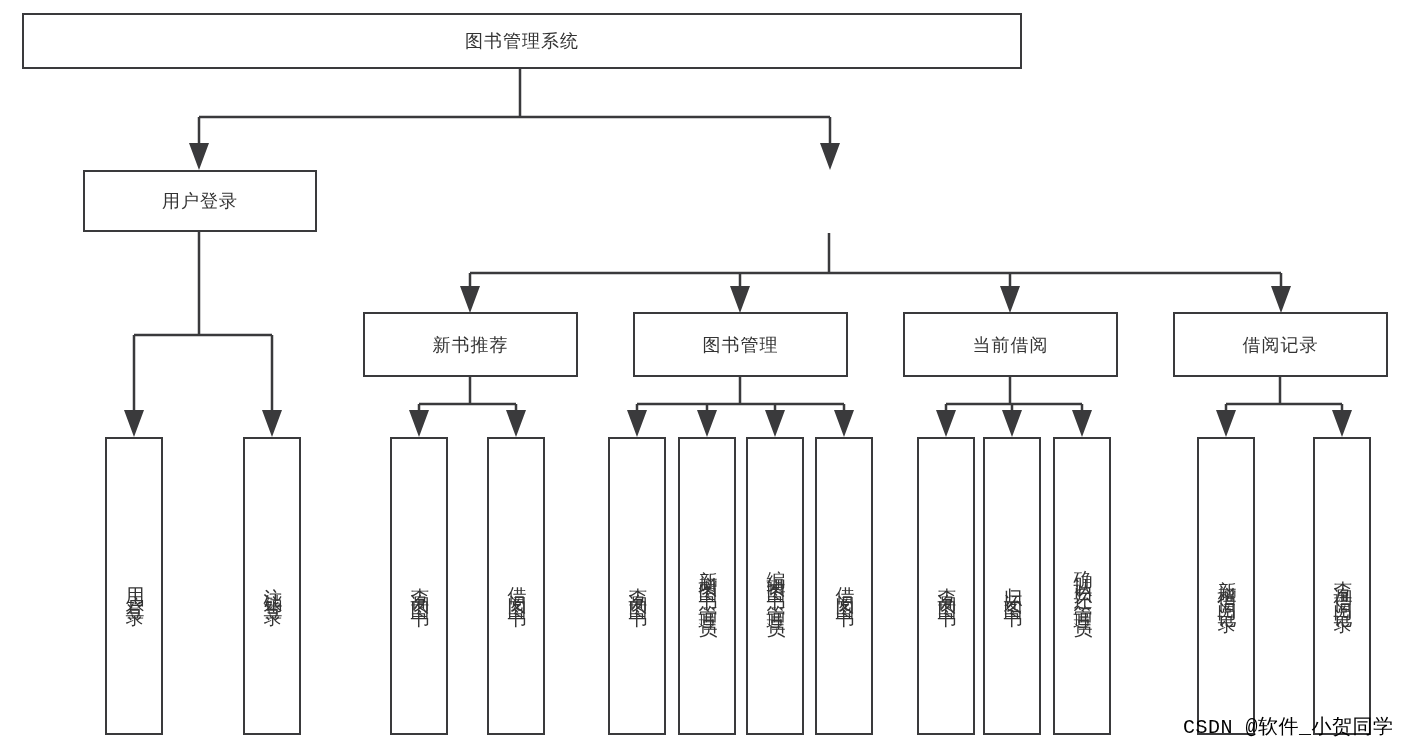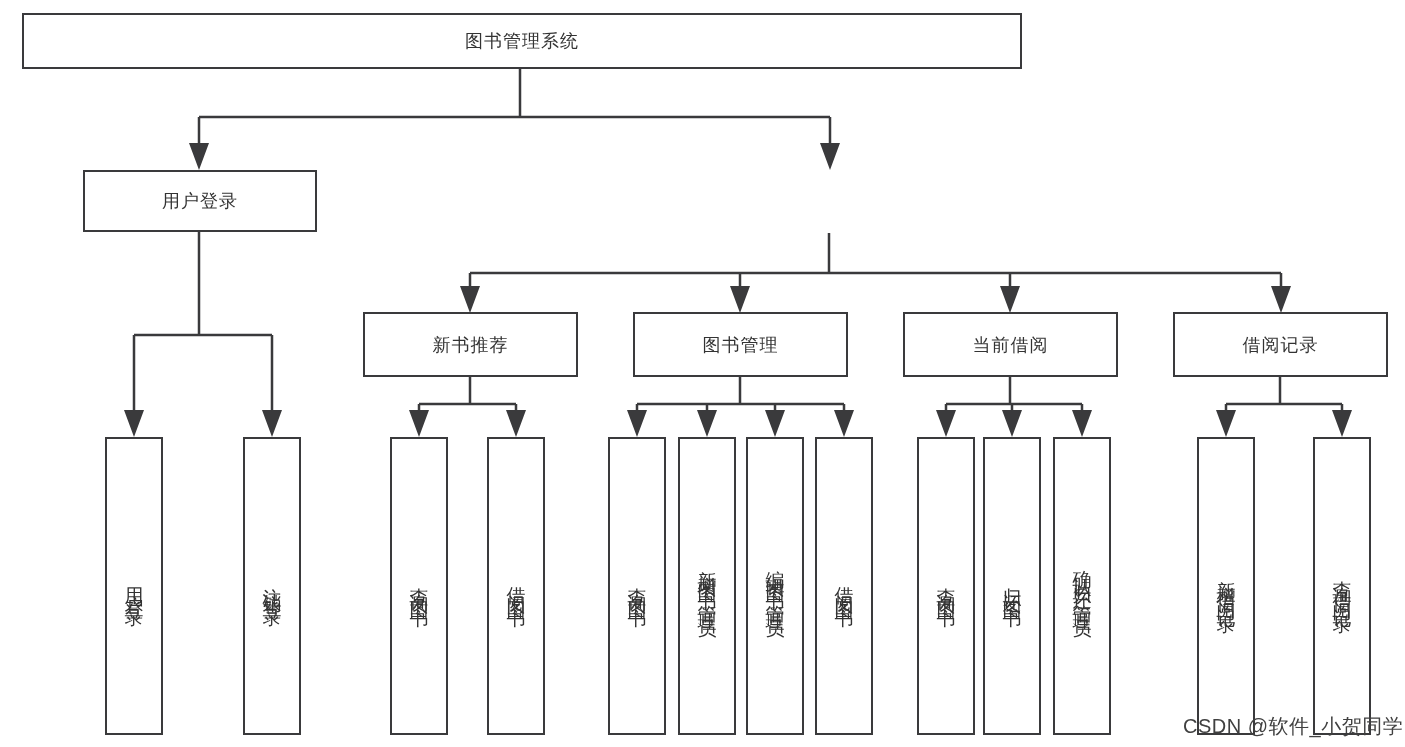--- a/index.html
+++ b/index.html
@@ -3,21 +3,21 @@
 <meta charset="utf-8">
 <style>
   html, body { margin: 0; padding: 0; }
   body {
     width: 1405px; height: 747px;
     position: relative;
     background: #ffffff;
     font-family: "Liberation Sans", "DejaVu Sans", sans-serif;
     overflow: hidden;
   }
-  #stage { position: absolute; inset: 0; width: 1177px; height: 747px; }
+  #stage { position: absolute; inset: 0; width: 1177px; height: 747px; font-family: Liberation Mono, monospace; }
   svg.connectors { position: absolute; left: 0; top: 0; z-index: 1; }
   .node {
     position: absolute;
     box-sizing: border-box;
     background: #ffffff;
     border: 2.5px solid #3a3a3c;
     display: flex;
     align-items: center;
     justify-content: center;
     color: #333333;
@@ -38,21 +38,21 @@
     text-orientation: mixed;
     font-size: 19px;
     letter-spacing: 7px;
     color: #333333;
     white-space: nowrap;
   }
   .watermark {
     position: absolute;
     left: 1183px; top: 713px;
     font-size: 20px;
-    color: #404040;
+    color: #000000;
     z-index: 3;
     white-space: nowrap;
     letter-spacing: 0.5px;
   }
 </style>
 </head>
 <body>
 
 <div id="stage">
 

